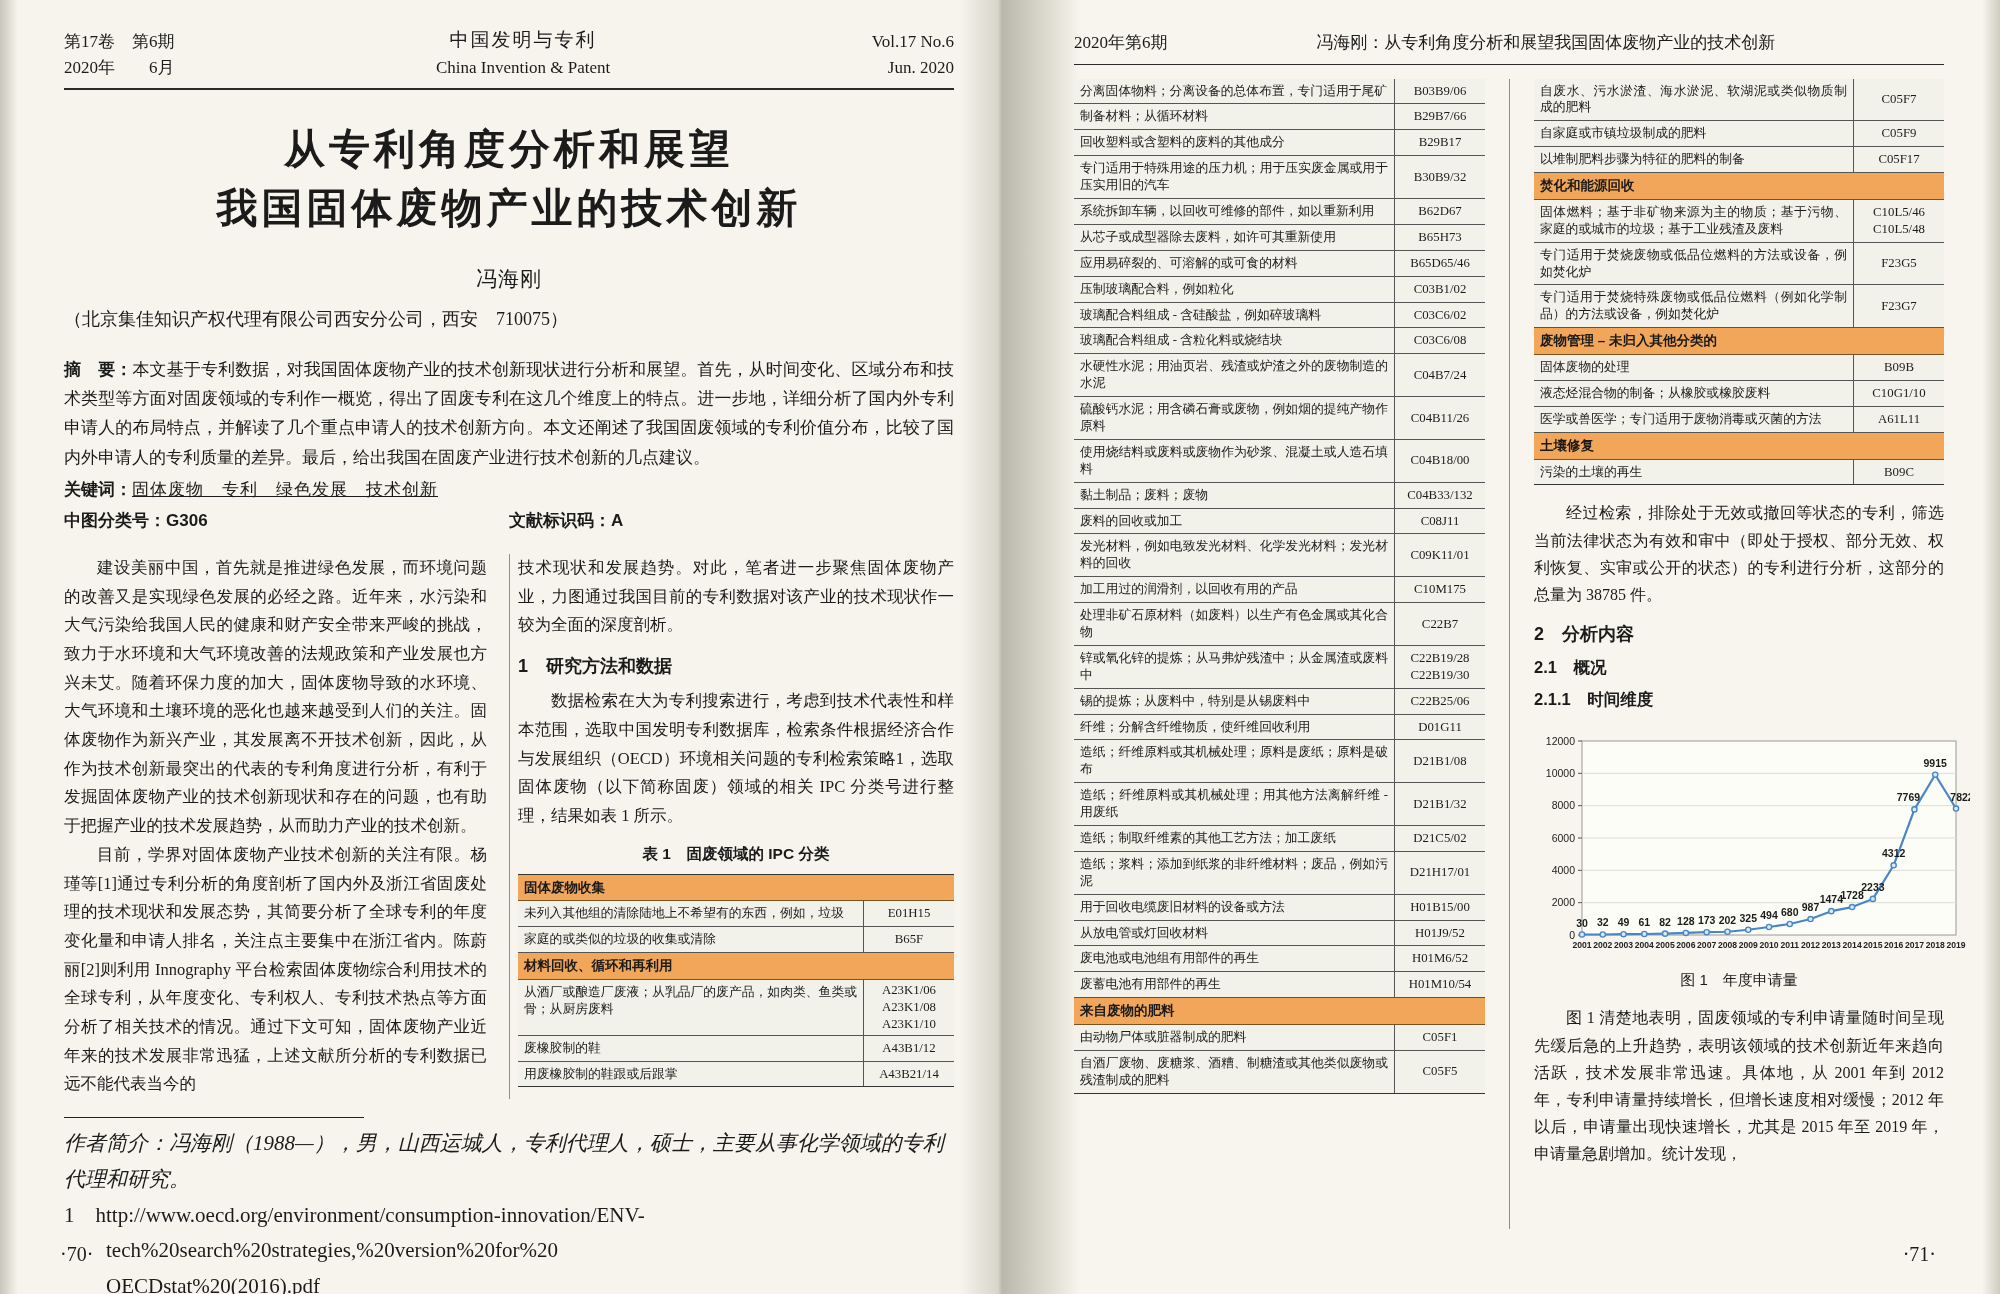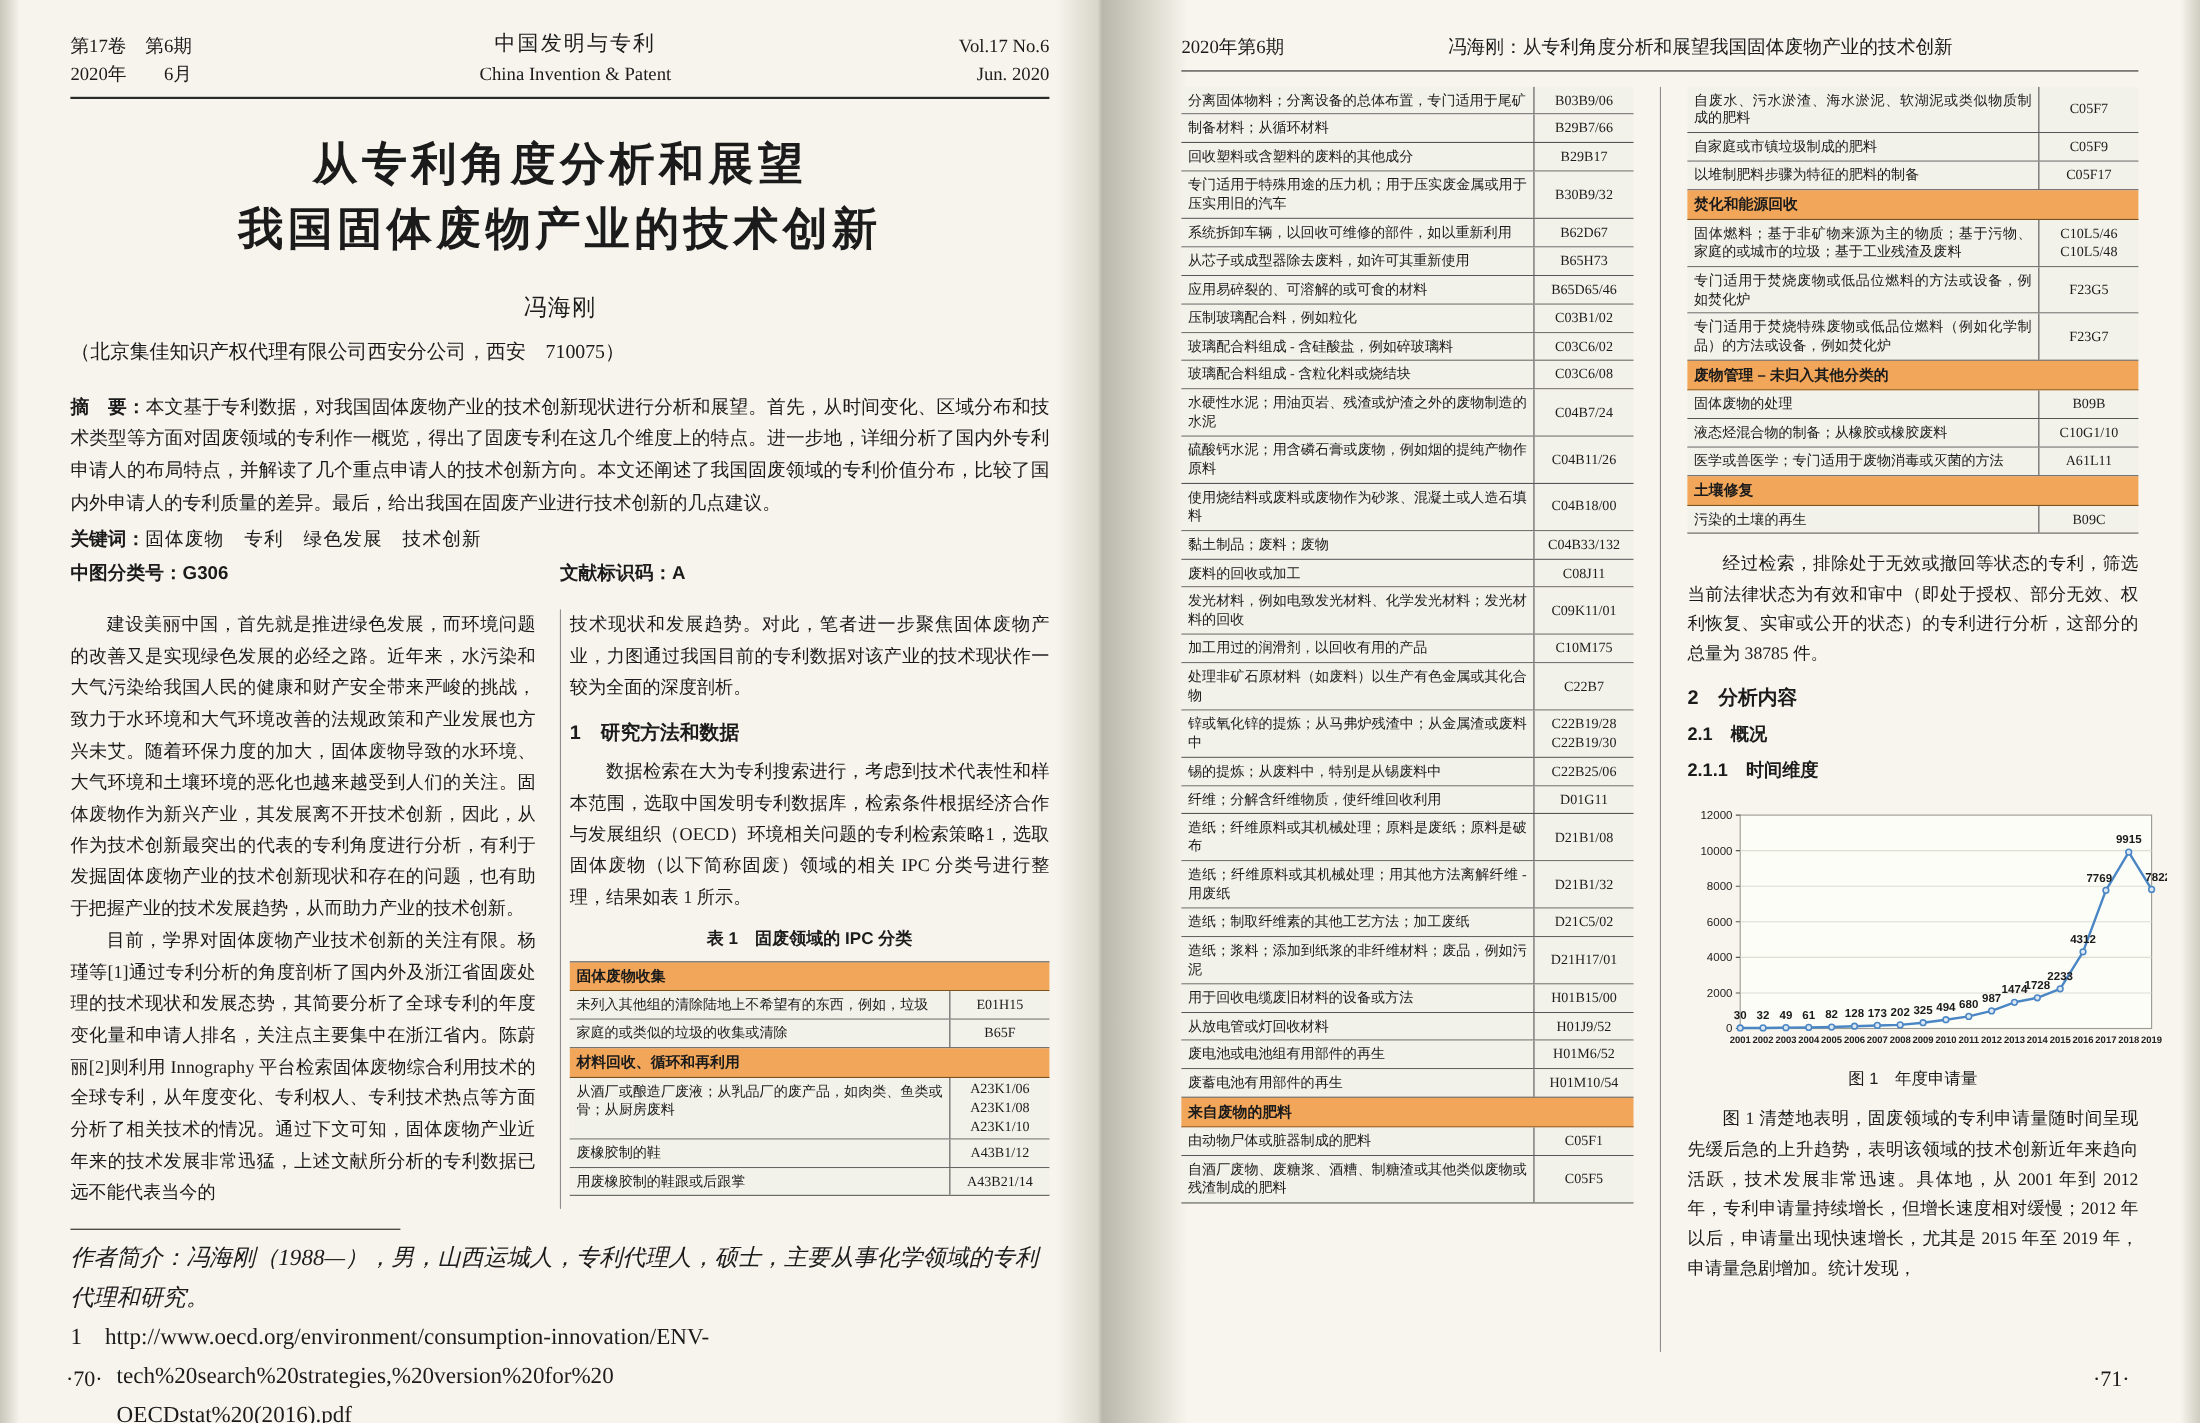--- a/index.html
+++ b/index.html
@@ -25,21 +25,21 @@
   .rule.thin{border-top-width:1.5px;}
 
   
   .title{margin-top:30px;text-align:center;font-family:"Liberation Sans","DejaVu Sans",sans-serif;
          font-weight:bold;font-size:41px;line-height:1.45;letter-spacing:4px;}
   .author{margin-top:26px;text-align:center;font-size:21px;letter-spacing:1px;}
   .affil{margin-top:14px;font-size:18px;}
   .abstract{margin-top:24px;font-size:17px;line-height:1.72;text-align:justify;}
   .abstract b,.kline b,.clcrow b{font-family:"Liberation Sans","DejaVu Sans",sans-serif;}
   .kline{margin-top:6px;font-size:17px;}
-  .kline .kw{letter-spacing:1px;}
+  .kline .kw{letter-spacing:1px;text-decoration:underline;}
   .clcrow{display:flex;margin-top:8px;font-size:17px;}
   .clcrow .half{width:50%;}
 
   
   .cols{display:flex;margin-top:22px;}
   .col{width:50%;box-sizing:border-box;font-size:16.5px;line-height:1.74;text-align:justify;}
   .col.first{padding-right:22px;}
   .col.second{border-left:1px solid #8d8d8d;padding-left:8px;}
   .para{text-indent:2em;margin:0;}
   .para.noindent{text-indent:0;}

